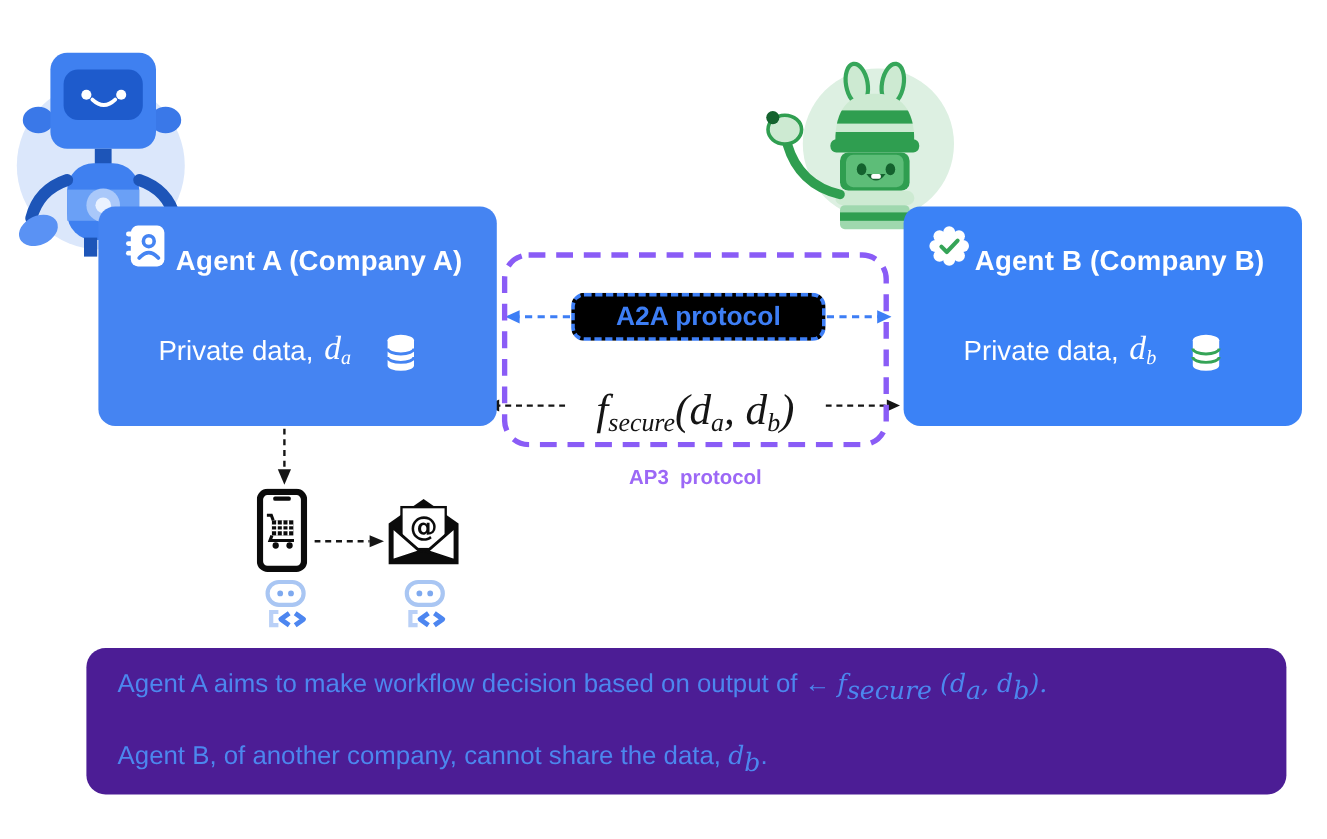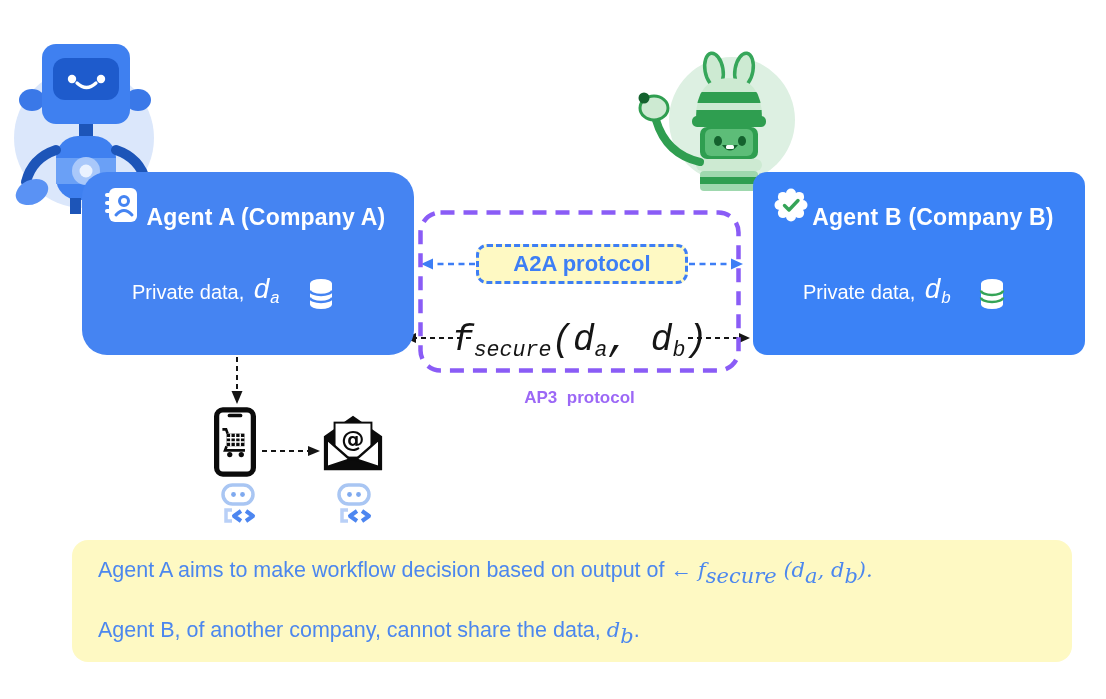--- a/index.html
+++ b/index.html
@@ -2,47 +2,47 @@
 <html><head>
 <meta charset="utf-8">
 <style>
   html,body{margin:0;padding:0;background:#fff;}
   #canvas{position:relative;width:1106px;height:699px;background:#ffffff;overflow:hidden;
           font-family:"Liberation Sans",sans-serif;}
   .abs{position:absolute;}
 
   
   .card{position:absolute;top:172px;width:332px;height:183px;border-radius:14px;z-index:3;}
-  #agent-a-card{left:82px;background:#4584f2;border-radius:25px;}
+  #agent-a-card{left:82px;background:#4584f2;}
   #agent-b-card{left:753px;background:#3b82f6;}
   .card-badge{position:absolute;left:20px;top:14px;}
   .card-title{margin-top:32px;text-align:center;color:#ffffff;font-size:23px;font-weight:bold;letter-spacing:.2px;}
   #agent-a-card .card-title{padding-left:36px;}
   #agent-b-card .card-title{padding-left:28px;}
   .private-row{position:absolute;left:50px;top:102px;display:flex;align-items:center;color:#ffffff;}
-  .private-label{font-size:20px;}
-  .math{font-family:Liberation Mono, monospace;font-style:italic;}
+  .private-label{font-size:23px;}
+  .math{font-family:Liberation Serif, serif;font-style:italic;}
   .private-var{font-size:28px;margin-left:9px;line-height:1;}
   .sub{font-size:0.6em;vertical-align:-0.28em;}
   .db-icon{margin-left:26px;margin-top:4px;}
 
   
   .mascot{position:absolute;z-index:1;}
 
   
   #purple-box-svg{left:418px;top:210px;z-index:2;}
   #a2a-box{left:476px;top:244px;width:212px;height:40px;border:3px dashed #3d7ef5;border-radius:11px;
-           display:flex;align-items:center;justify-content:center;background:#fef9c3;z-index:4;box-sizing:border-box;}
+           display:flex;align-items:center;justify-content:center;background:#000000;z-index:4;box-sizing:border-box;}
   #a2a-label{color:#3d7ef5;font-size:22px;font-weight:bold;}
   #formula-row{left:418px;top:320px;width:323px;text-align:center;color:#151515;font-size:36px;z-index:4;}
   #ap3-label{left:418px;top:388px;width:323px;text-align:center;color:#9c68f6;font-size:17px;
              font-weight:bold;white-space:pre;z-index:4;}
 
   
-  #caption-box{left:72px;top:540px;width:1000px;height:122px;background:#fef9c3;border-radius:16px;}
+  #caption-box{left:72px;top:540px;width:1000px;height:122px;background:#4c1d95;border-radius:16px;}
   .caption-line{position:absolute;left:26px;color:#4c87ee;font-size:21.5px;}
   #caption-line-1{top:18px;}
   #caption-line-2{top:78px;}
   .cap-math{font-family:"DejaVu Serif",serif;font-style:italic;font-size:21px;}
 </style>
 </head>
 <body>
 
 <div id="canvas">
 

